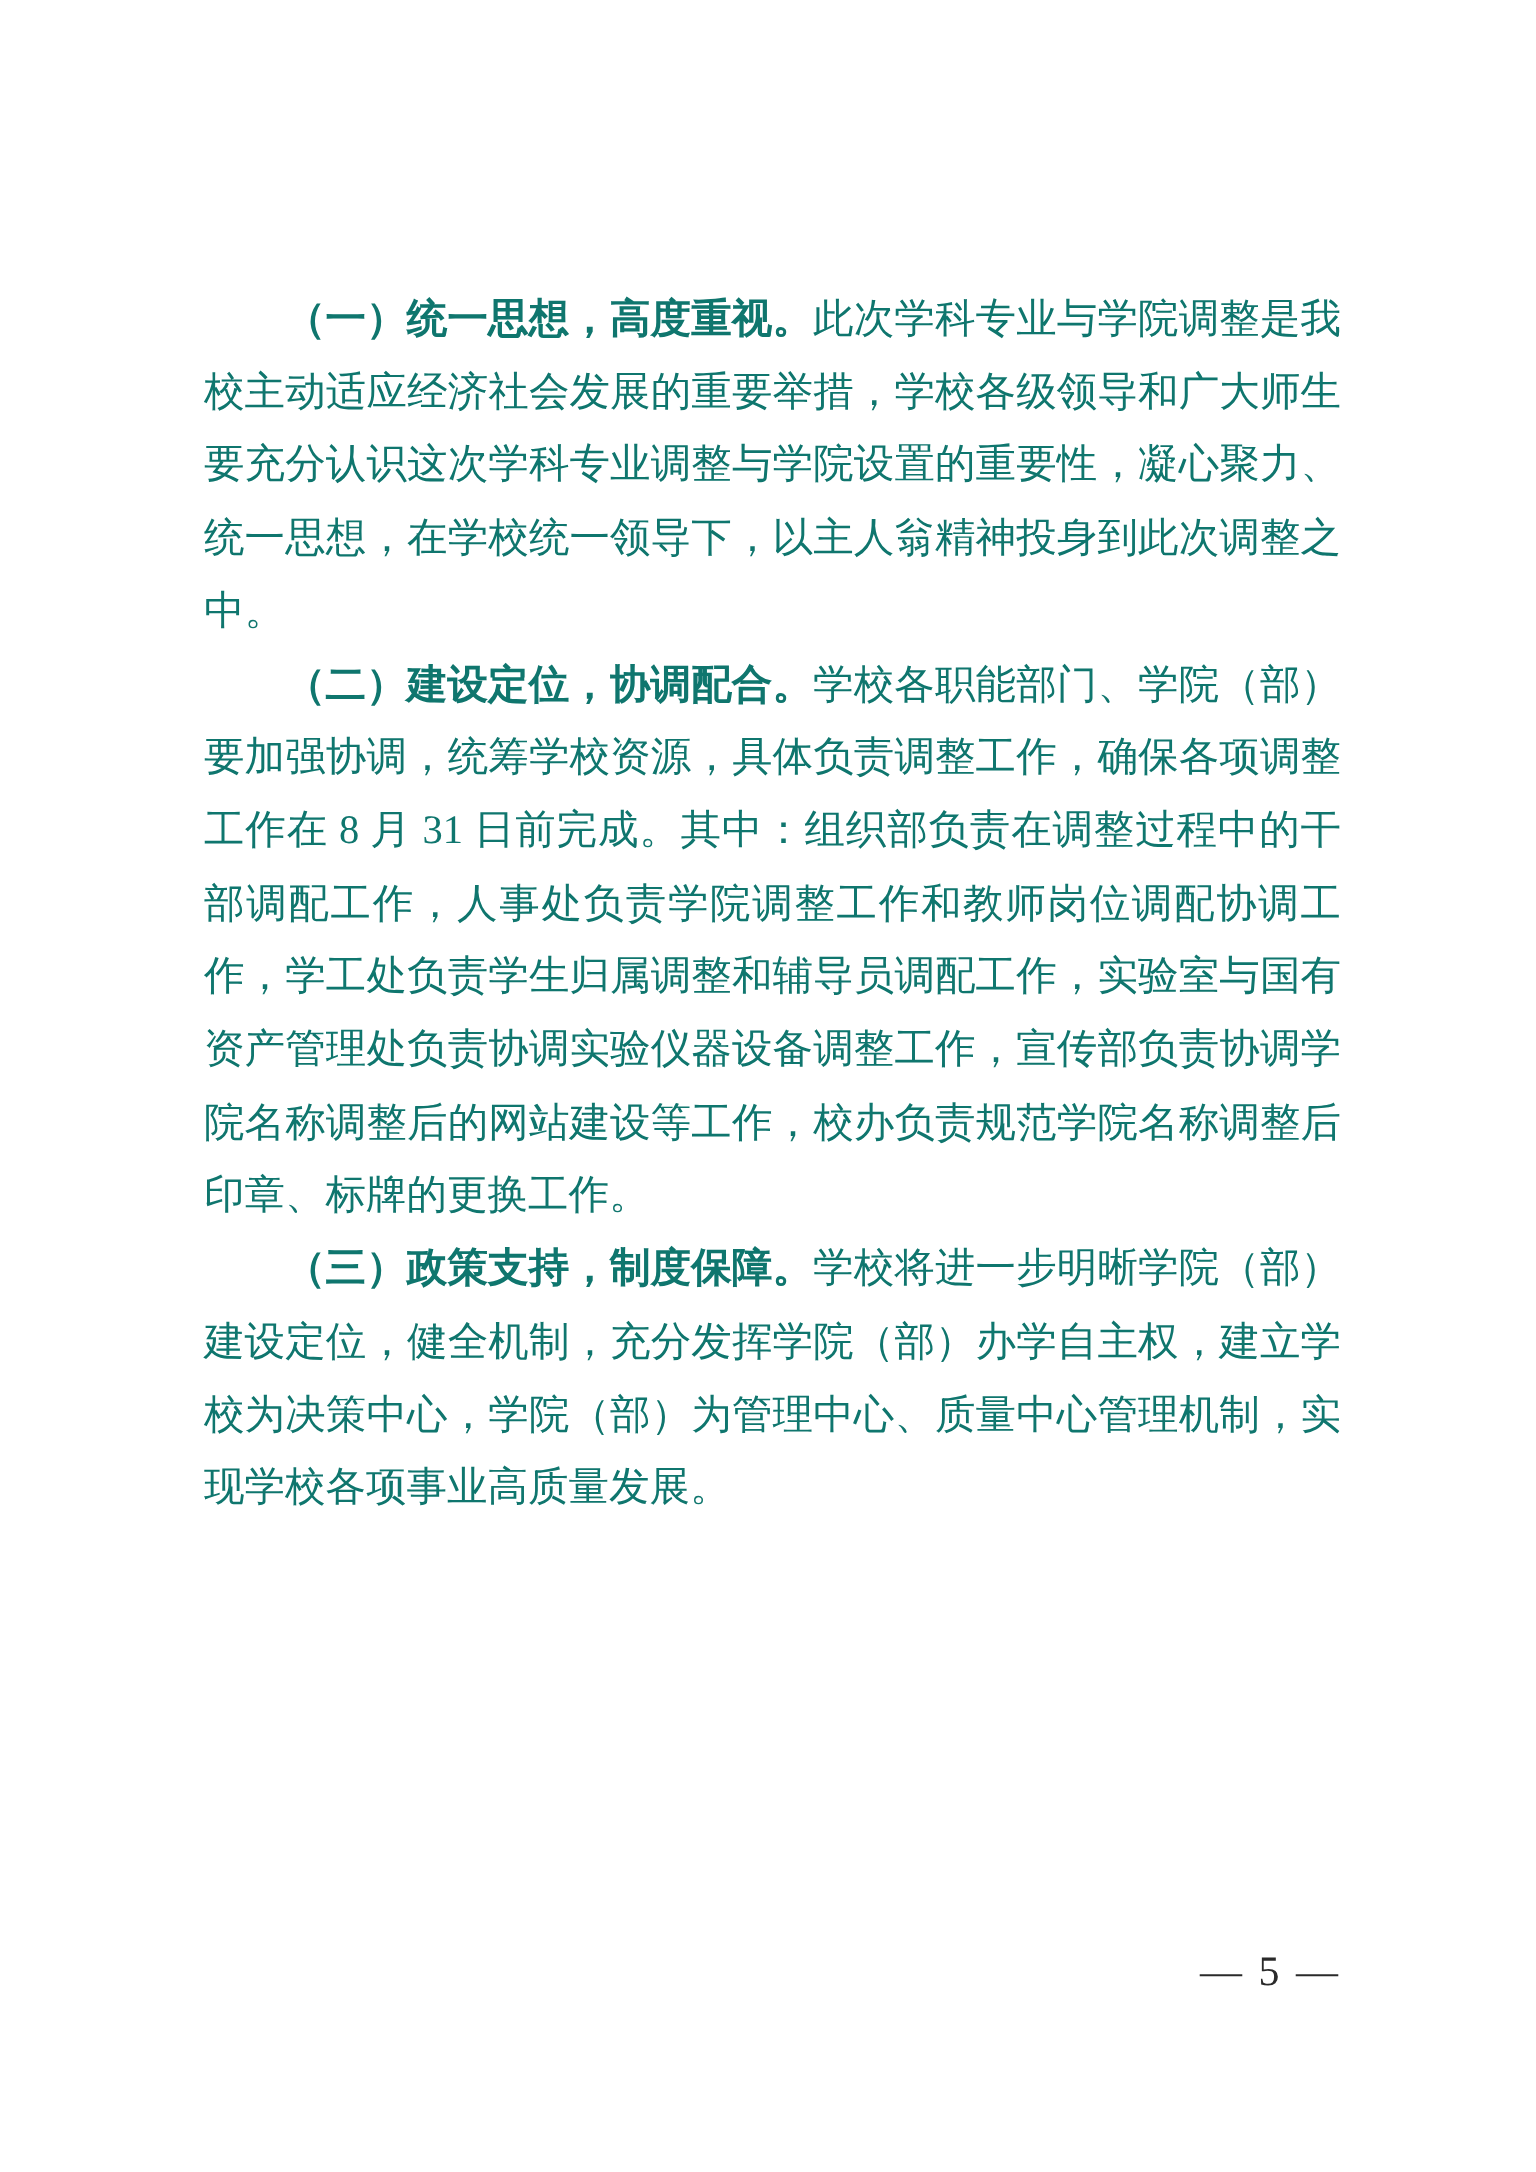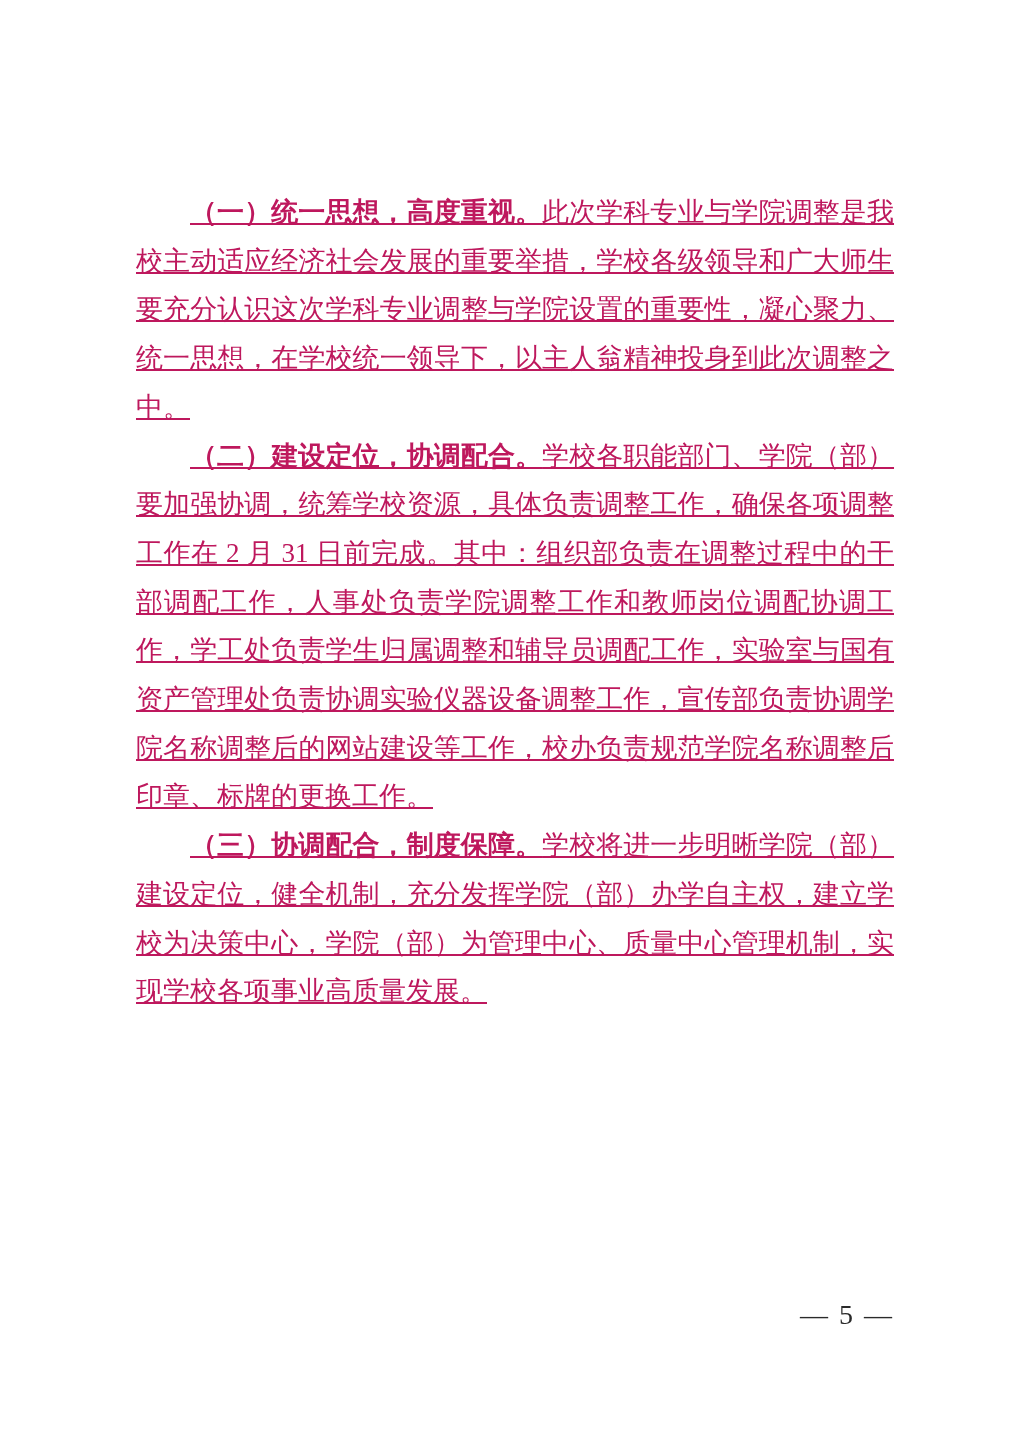--- a/index.html
+++ b/index.html
@@ -20,27 +20,26 @@
     top: 0;
     width: 1024px;
     height: 1448px;
     background: #ffffff;
   }
   .text-block {
     position: absolute;
     left: 136px;
     top: 188px;
     width: 758px;
-    color: #be185d;
+    color: #0f766e;
     font-size: 27px;
     line-height: 48.7px;
     text-align: justify;
     text-justify: inter-ideograph;
     letter-spacing: 0px;
-    text-decoration: underline;
   }
   .para {
     margin: 0;
     text-indent: 2em;
   }
   .para-lead {
     font-weight: 700;
     font-family: "Liberation Sans", "DejaVu Sans", sans-serif;
     font-size: 27px;
   }
@@ -62,20 +61,20 @@
 </style>
 </head>
 <body>
 
 <div class="page">
   <div class="text-block">
     <p class="para">
       <span class="para-lead">（一）统一思想，高度重视。</span><span class="para-body">此次学科专业与学院调整是我校主动适应经济社会发展的重要举措，学校各级领导和广大师生要充分认识这次学科专业调整与学院设置的重要性，凝心聚力、统一思想，在学校统一领导下，以主人翁精神投身到此次调整之中。</span>
     </p>
     <p class="para">
-      <span class="para-lead">（二）建设定位，协调配合。</span><span class="para-body">学校各职能部门、学院（部）要加强协调，统筹学校资源，具体负责调整工作，确保各项调整工作在 2 月 31 日前完成。其中：组织部负责在调整过程中的干部调配工作，人事处负责学院调整工作和教师岗位调配协调工作，学工处负责学生归属调整和辅导员调配工作，实验室与国有资产管理处负责协调实验仪器设备调整工作，宣传部负责协调学院名称调整后的网站建设等工作，校办负责规范学院名称调整后印章、标牌的更换工作。</span>
+      <span class="para-lead">（二）建设定位，协调配合。</span><span class="para-body">学校各职能部门、学院（部）要加强协调，统筹学校资源，具体负责调整工作，确保各项调整工作在 8 月 31 日前完成。其中：组织部负责在调整过程中的干部调配工作，人事处负责学院调整工作和教师岗位调配协调工作，学工处负责学生归属调整和辅导员调配工作，实验室与国有资产管理处负责协调实验仪器设备调整工作，宣传部负责协调学院名称调整后的网站建设等工作，校办负责规范学院名称调整后印章、标牌的更换工作。</span>
     </p>
     <p class="para">
-      <span class="para-lead">（三）协调配合，制度保障。</span><span class="para-body">学校将进一步明晰学院（部）建设定位，健全机制，充分发挥学院（部）办学自主权，建立学校为决策中心，学院（部）为管理中心、质量中心管理机制，实现学校各项事业高质量发展。</span>
+      <span class="para-lead">（三）政策支持，制度保障。</span><span class="para-body">学校将进一步明晰学院（部）建设定位，健全机制，充分发挥学院（部）办学自主权，建立学校为决策中心，学院（部）为管理中心、质量中心管理机制，实现学校各项事业高质量发展。</span>
     </p>
   </div>
   <div class="page-number">— 5 —</div>
 </div>
 
 </body></html>

